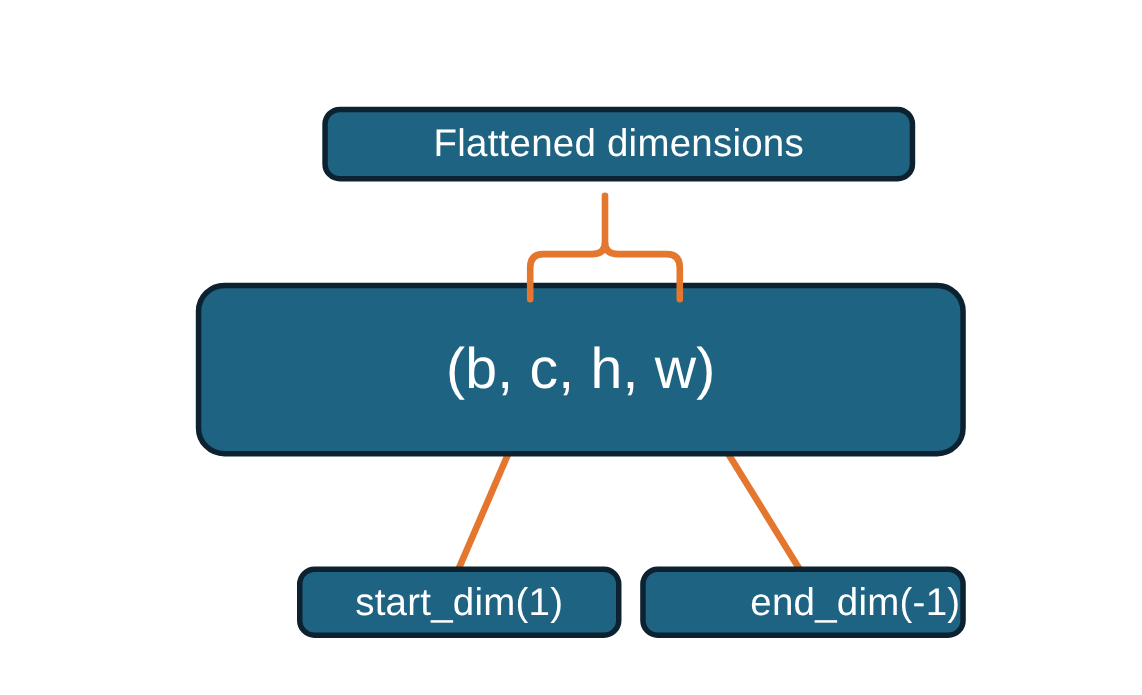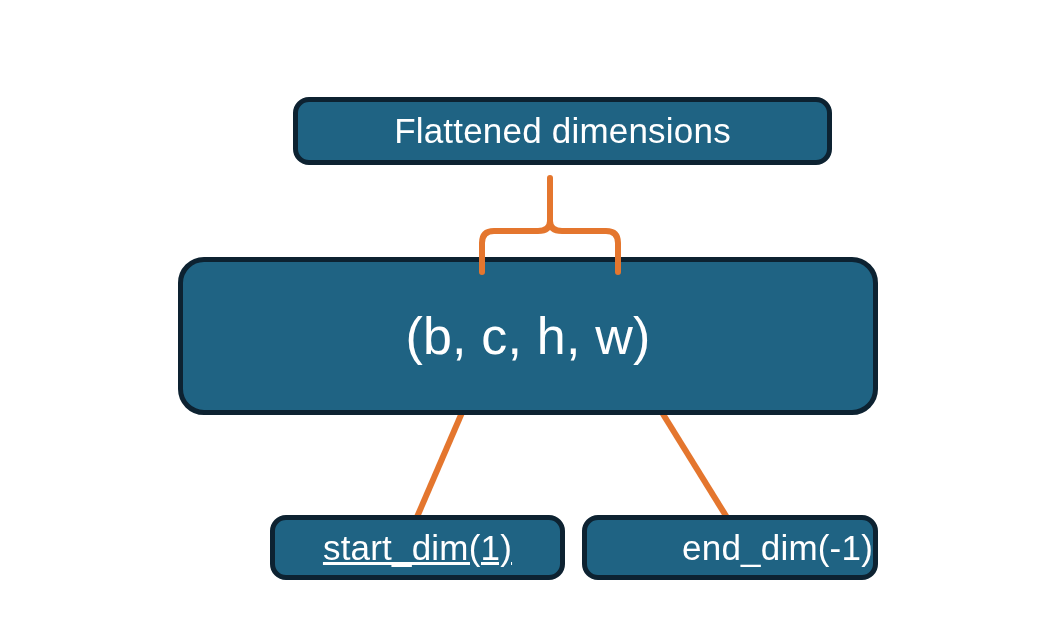--- a/index.html
+++ b/index.html
@@ -48,21 +48,20 @@
     font-size: 52px;
     margin-top: 40px;
   }
   #node-start-dim {
     left: 270px;
     top: 515px;
     width: 295px;
     height: 65px;
     border-radius: 16px;
     font-size: 35px;
-    text-decoration: underline;
   }
   #node-end-dim {
     left: 582px;
     top: 515px;
     width: 296px;
     height: 65px;
     border-radius: 16px;
     font-size: 35px;
     justify-content: flex-end;
   }

